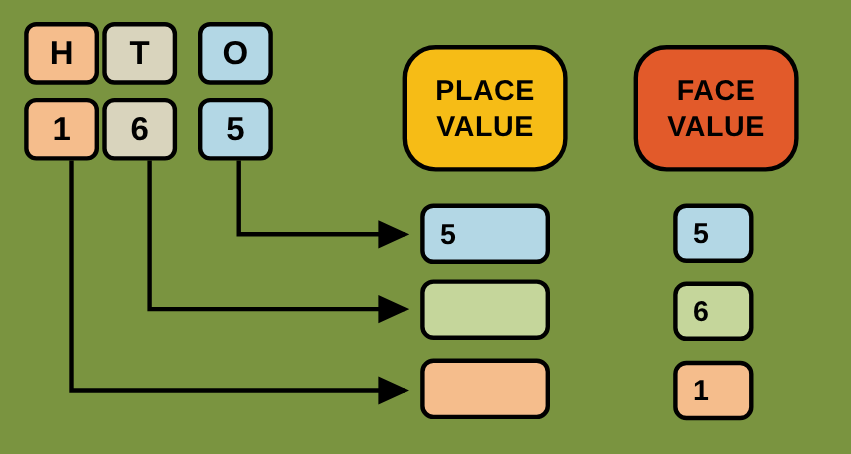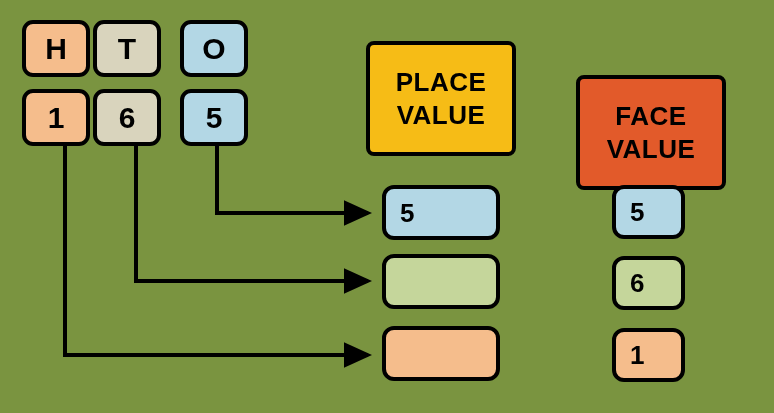--- a/index.html
+++ b/index.html
@@ -39,21 +39,21 @@
     height: 57px;
     justify-content: center;
     font-size: 30px;
     border-radius: 11px;
   }
 
   
   .banner {
     width: 150px;
     height: 115px;
-    border-radius: 8px;
+    border-radius: 30px;
     flex-direction: column;
     justify-content: center;
     align-items: center;
     font-size: 26px;
     letter-spacing: 0.5px;
     gap: 7px;
   }
   .banner span { display: block; }
 
   
@@ -73,21 +73,21 @@
     padding-left: 14px;
     font-size: 26px;
   }
 
   
   .fill-peach  { background: #f5bd8c; }
   .fill-beige  { background: #d9d4bd; }
   .fill-blue   { background: #b3d7e5; }
   .fill-green  { background: #c5d69b; }
   .fill-amber  { background: #f6bc16; }
-  .fill-orange { background: #e25a2a; margin-top: 34px; }
+  .fill-orange { background: #e25a2a; }
 
   
   #connectors {
     position: absolute;
     left: 0;
     top: 0;
     width: 774px;
     height: 413px;
     pointer-events: none;
   }

